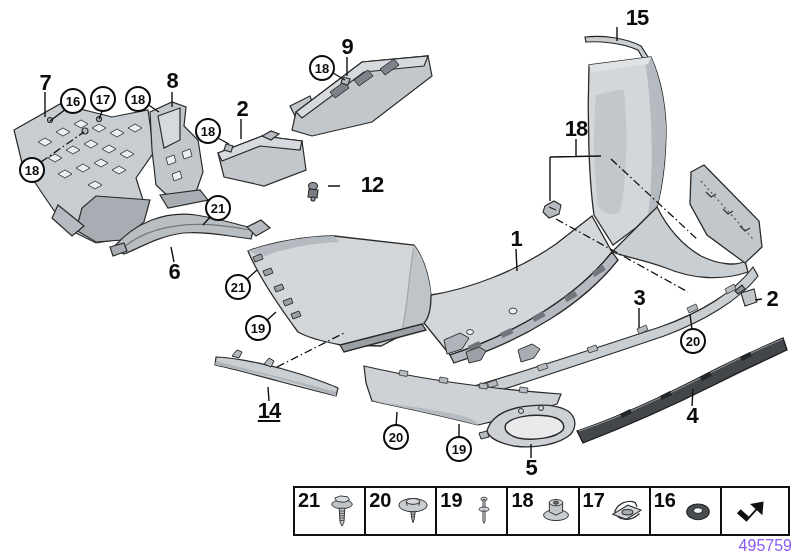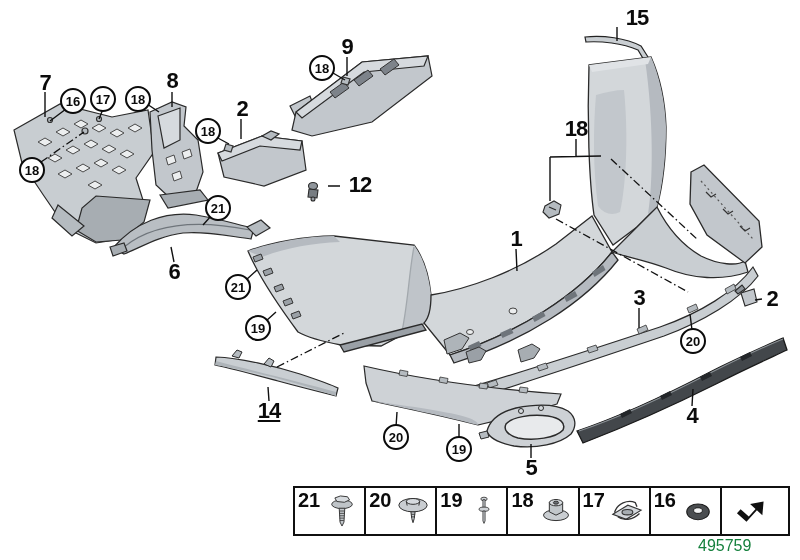--- a/index.html
+++ b/index.html
@@ -15,22 +15,22 @@
              display:flex;align-items:center;justify-content:center;
              font:bold 13px "Liberation Sans",sans-serif;color:#0b0b0b;pointer-events:auto;}
   #legend{position:absolute;left:293px;top:486px;width:497px;height:50px;
           border:2px solid #101010;display:flex;background:#fff;box-sizing:border-box;}
   .lcell{flex:1;border-right:2px solid #101010;display:flex;align-items:center;
          padding-left:3px;box-sizing:border-box;overflow:hidden;}
   .lcell:last-child{border-right:none;justify-content:center;padding-left:0;}
   .lnum{font:bold 20px "Liberation Sans",sans-serif;color:#0b0b0b;align-self:flex-start;
         padding-top:1px;}
   .licon{margin:0 auto;}
-  #pn{position:absolute;left:698px;top:537px;width:94px;
-      font:16px "Liberation Sans",sans-serif;color:#15803d;}
+  #pn{position:absolute;left:698px;top:537px;width:94px;text-align:right;
+      font:16px "Liberation Sans",sans-serif;color:#8b5cf6;}
 </style>
 </head>
 <body>
 
 <div id="canvas">
 
 <svg id="art" width="800" height="560" viewBox="0 0 800 560">
 
   <g stroke="#2a2a2a" stroke-width="1.2">
     <path d="M14,130 L60,104 L112,117 L148,110 L154,152 L136,178 L143,200 L124,220 L128,238 L96,243 L66,228 L44,196 L22,163 Z" fill="#c8cdd1"></path>
@@ -228,21 +228,21 @@
 
   <path fill="none" stroke="#111" stroke-width="1.3" stroke-dasharray="8 3 1.5 3" d="
     M41,162 L84,132 M277,367 L346,332 M556,219 L688,292 M611,159 L698,240"></path>
 </svg>
 
 <div id="callouts">
       <div class="co-plain" style="left: 45px; top: 83px;">7</div>
       <div class="co-plain" style="left: 172px; top: 81px;">8</div>
       <div class="co-plain" style="left: 347px; top: 47px;">9</div>
       <div class="co-plain" style="left: 242px; top: 109px;">2</div>
-      <div class="co-plain" style="left: 360px; top: 185px;">12</div>
+      <div class="co-plain" style="left: 372px; top: 185px;">12</div>
       <div class="co-plain" style="left: 617px; top: 18px; margin-left: 20px;">15</div>
       <div class="co-plain" style="left: 576px; top: 129px;">18</div>
       <div class="co-plain" style="left: 516px; top: 239px;">1</div>
       <div class="co-plain" style="left: 174px; top: 272px;">6</div>
       <div class="co-plain" style="left: 269px; top: 411px; text-decoration: underline;">14</div>
       <div class="co-plain" style="left: 639px; top: 298px;">3</div>
       <div class="co-plain" style="left: 772px; top: 299px;">2</div>
       <div class="co-plain" style="left: 692px; top: 416px;">4</div>
       <div class="co-plain" style="left: 531px; top: 468px;">5</div>
       <div class="co-circle" style="left: 73px; top: 101px;">16</div>

